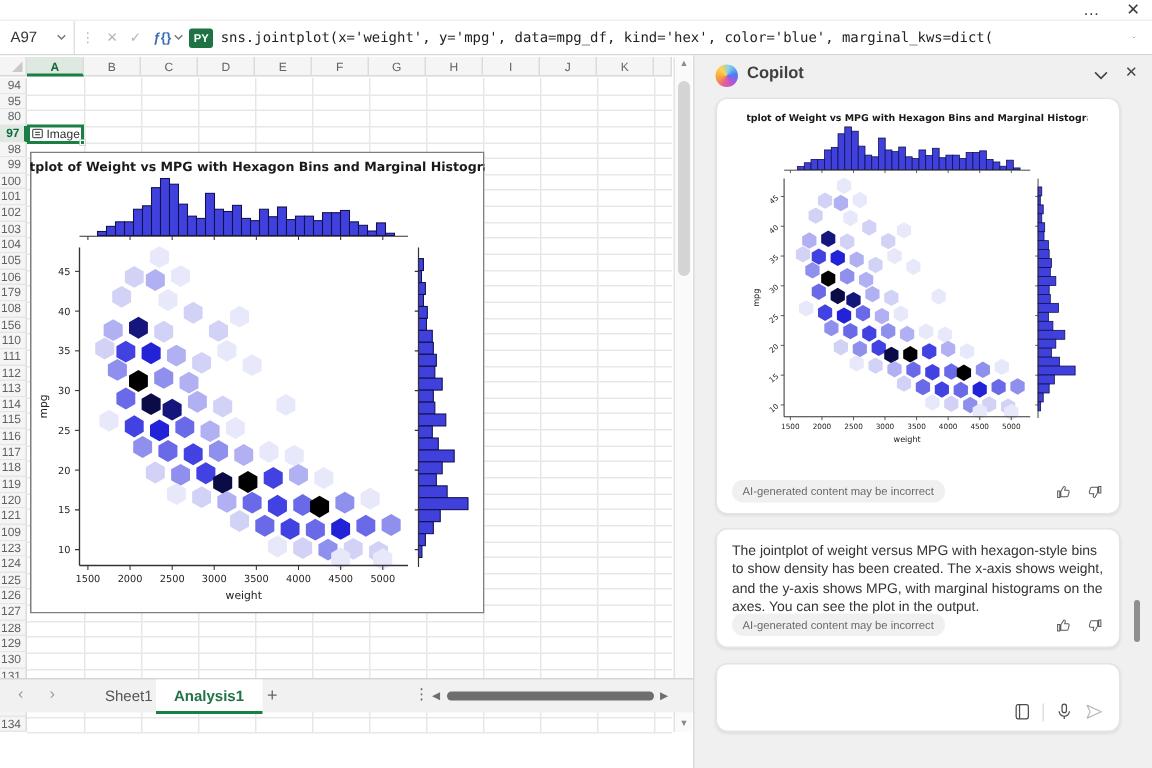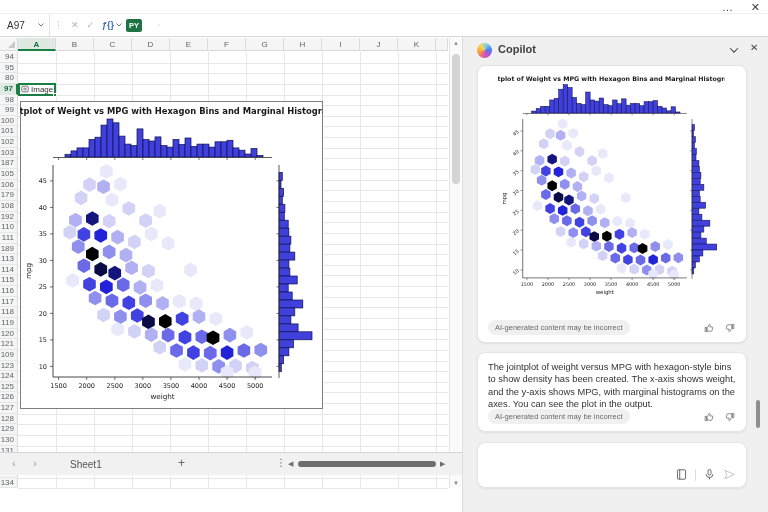--- a/index.html
+++ b/index.html
@@ -94,20 +94,21 @@
         </svg>
     </div>
     <span class="fdots">⋮</span>
     <span class="fbtn">✕</span>
     <span class="fbtn">✓</span>
     <span id="fx-py">ƒ{}</span>
     <svg width="8" height="8" viewBox="0 0 8 8">
         <path d="M1.5 2.5L4 5l2.5-2.5" fill="none" stroke="#777" stroke-width="1"></path>
       </svg>
     <span id="py-badge">PY</span>
+    <div id="formula-text">sns.jointplot(x='weight', y='mpg', data=mpg_df, kind='hex', color='blue', marginal_kws=dict(</div>
     <svg id="fb-expand" width="24" height="8" viewBox="0 0 24 8">
         <path d="M9.5 2.5L12 5l2.5-2.5" fill="none" stroke="#666" stroke-width="1"></path>
       </svg>
   </div>
 
   <div id="sheet">
     <div id="grid-layer">
         <div class="colhead sel" style="left:18px;width:38px">A</div>
         <div class="colhead" style="left:56px;width:38px">B</div>
         <div class="colhead" style="left:94px;width:38px">C</div>
@@ -133,37 +134,37 @@
         <div class="rowhead" style="top:68.20px;height:10.64px;line-height:10.64px">99</div>
         <div class="hline" style="top:78.84px"></div>
         <div class="rowhead" style="top:78.84px;height:10.64px;line-height:10.64px">100</div>
         <div class="hline" style="top:89.48px"></div>
         <div class="rowhead" style="top:89.48px;height:10.64px;line-height:10.64px">101</div>
         <div class="hline" style="top:100.12px"></div>
         <div class="rowhead" style="top:100.12px;height:10.64px;line-height:10.64px">102</div>
         <div class="hline" style="top:110.76px"></div>
         <div class="rowhead" style="top:110.76px;height:10.64px;line-height:10.64px">103</div>
         <div class="hline" style="top:121.40px"></div>
-        <div class="rowhead" style="top:121.40px;height:10.64px;line-height:10.64px">187</div>
+        <div class="rowhead" style="top:121.40px;height:10.64px;line-height:10.64px">104</div>
         <div class="hline" style="top:132.04px"></div>
         <div class="rowhead" style="top:132.04px;height:10.64px;line-height:10.64px">105</div>
         <div class="hline" style="top:142.68px"></div>
         <div class="rowhead" style="top:142.68px;height:10.64px;line-height:10.64px">106</div>
         <div class="hline" style="top:153.32px"></div>
         <div class="rowhead" style="top:153.32px;height:10.64px;line-height:10.64px">179</div>
         <div class="hline" style="top:163.96px"></div>
         <div class="rowhead" style="top:163.96px;height:10.64px;line-height:10.64px">108</div>
         <div class="hline" style="top:174.60px"></div>
-        <div class="rowhead" style="top:174.60px;height:10.64px;line-height:10.64px">192</div>
+        <div class="rowhead" style="top:174.60px;height:10.64px;line-height:10.64px">156</div>
         <div class="hline" style="top:185.24px"></div>
         <div class="rowhead" style="top:185.24px;height:10.64px;line-height:10.64px">110</div>
         <div class="hline" style="top:195.88px"></div>
         <div class="rowhead" style="top:195.88px;height:10.64px;line-height:10.64px">111</div>
         <div class="hline" style="top:206.52px"></div>
-        <div class="rowhead" style="top:206.52px;height:10.64px;line-height:10.64px">189</div>
+        <div class="rowhead" style="top:206.52px;height:10.64px;line-height:10.64px">112</div>
         <div class="hline" style="top:217.16px"></div>
         <div class="rowhead" style="top:217.16px;height:10.64px;line-height:10.64px">113</div>
         <div class="hline" style="top:227.80px"></div>
         <div class="rowhead" style="top:227.80px;height:10.64px;line-height:10.64px">114</div>
         <div class="hline" style="top:238.44px"></div>
         <div class="rowhead" style="top:238.44px;height:10.64px;line-height:10.64px">115</div>
         <div class="hline" style="top:249.08px"></div>
         <div class="rowhead" style="top:249.08px;height:10.64px;line-height:10.64px">116</div>
         <div class="hline" style="top:259.72px"></div>
         <div class="rowhead" style="top:259.72px;height:10.64px;line-height:10.64px">117</div>
@@ -421,20 +422,21 @@
       <span class="arrow" style="top:2px">▲</span>
       <div id="vthumb"></div>
       <span class="arrow" style="bottom:2px">▼</span>
     </div>
   </div>
 
   <div id="tabbar">
     <span class="nav" style="left:12px">‹</span>
     <span class="nav" style="left:33px">›</span>
     <div class="sheettab" style="left:58px">Sheet1</div>
+    <div class="sheettab active" style="left:104px">Analysis1</div>
     <span id="tab-add">+</span>
     <span id="tab-more">⋮</span>
     <span id="hscroll-l">◀</span>
     <div id="hthumb"></div>
     <span id="hscroll-r">▶</span>
   </div>
 
   <div id="copilot">
     <div id="cp-head">
       <div id="cp-logo"></div>

